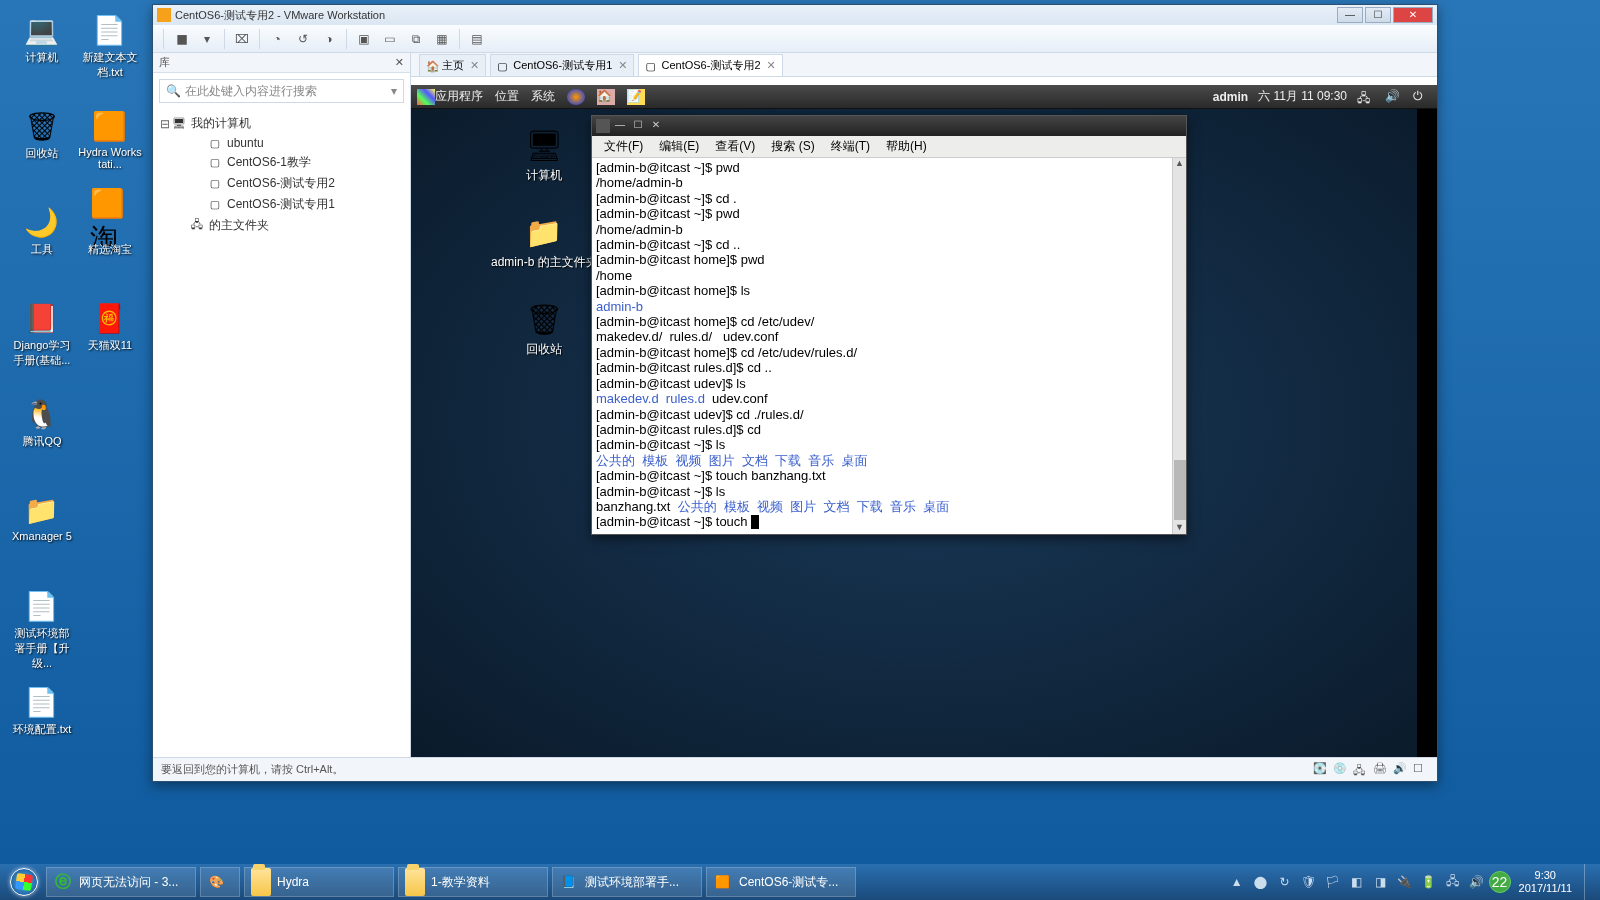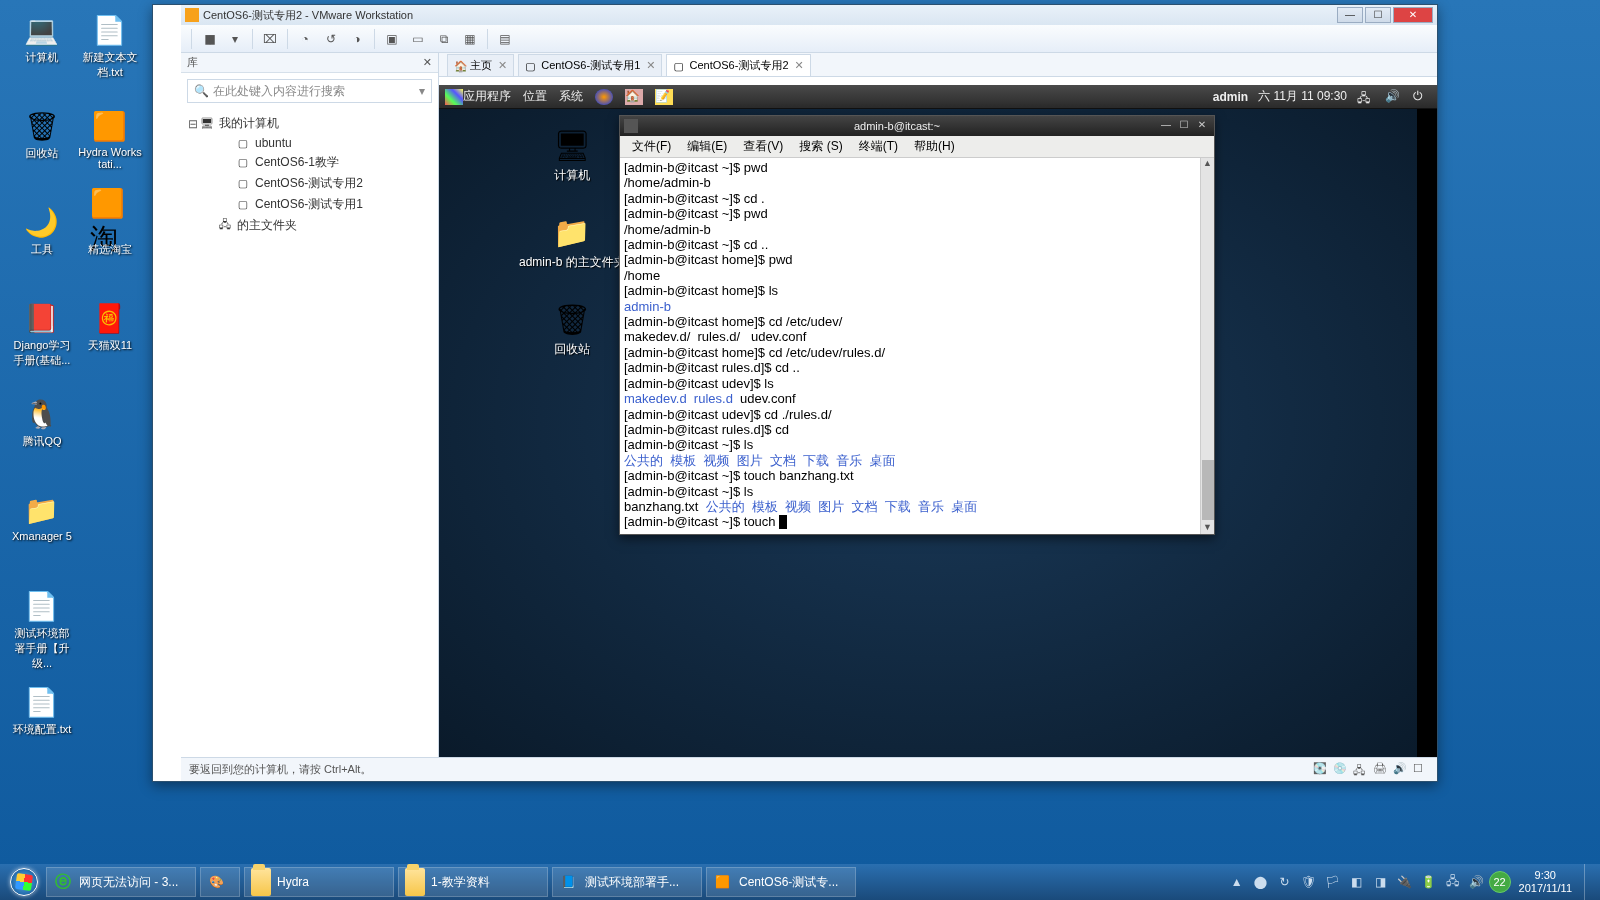--- a/index.html
+++ b/index.html
@@ -5,21 +5,21 @@
 * { margin: 0; padding: 0; box-sizing: border-box; font-family: "Microsoft YaHei", Tahoma, sans-serif; }
 body { width: 1600px; height: 900px; background: linear-gradient(to bottom, #2876b8, #0f5a9e); overflow: hidden; position: relative; }
 
 
 .desktop-icons { position: absolute; top: 10px; left: 10px; width: 140px; }
 .desktop-icon { display: flex; flex-direction: column; align-items: center; width: 64px; margin-bottom: 20px; float: left; cursor: pointer; }
 .desktop-icon .ico { width: 40px; height: 40px; display: flex; align-items: center; justify-content: center; font-size: 28px; }
 .desktop-icon .lbl { font-size: 11px; color: #fff; text-align: center; text-shadow: 1px 1px 2px #000; word-break: break-all; max-width: 64px; }
 
 
-.vmware { position: absolute; left: 152px; top: 4px; width: 1286px; height: 778px; background: #fff; border: 1px solid #2b506f; box-shadow: 0 4px 12px rgba(0,0,0,.4); padding-left: 28px; }
+.vmware { position: absolute; left: 152px; top: 4px; width: 1286px; height: 778px; background: #fff; border: 1px solid #2b506f; box-shadow: 0 4px 12px rgba(0,0,0,.4); }
 .vmware-title { height: 20px; background: linear-gradient(to bottom, #e9f1f9, #dae6f2); display: flex; align-items: center; padding: 0 4px; font-size: 11px; color: #333; }
 .vmware-title .vm-icon { width: 14px; height: 14px; background: #f7a11b; margin-right: 4px; }
 .vmware-title .win-controls { margin-left: auto; display: flex; }
 .vmware-title .wc { width: 26px; height: 16px; background: linear-gradient(#e3ebf5,#cfdbe9); border: 1px solid #9aacc2; margin-left: 2px; font-size: 10px; text-align: center; line-height: 14px; color: #333; }
 .vmware-title .wc.close { background: #d44; color: #fff; width: 40px;}
 
 .vmware-menu { height: 28px; background: linear-gradient(#fafcfe,#e6eef8); border-bottom: 1px solid #cdd9e6; display: flex; align-items: center; padding: 0 6px; font-size: 12px; color: #333; }
 .vmware-menu .m { padding: 0 8px; cursor: pointer; }
 .vmware-menu .sep { width: 1px; height: 20px; background: #cdd9e6; margin: 0 4px; }
 .vmware-menu .tbtn { width: 22px; height: 22px; margin: 0 2px; display: flex; align-items: center; justify-content: center; font-size: 12px; color: #555; }
@@ -82,21 +82,21 @@
 
 .taskbar { position: absolute; left: 0; right: 0; bottom: 0; height: 36px; background: linear-gradient(to bottom, #2a6fb0, #1a4a7a); display: flex; align-items: center; padding: 0 4px; }
 .start { width: 40px; height: 30px; display: flex; align-items: center; justify-content: center; cursor: pointer; }
 .start-orb { width: 28px; height: 28px; border-radius: 50%; background: radial-gradient(#5ab0f0,#0a4a8a); border: 1px solid #fff; box-shadow: 0 0 4px rgba(255,255,255,.6); position: relative; }
 .start-orb::after { content:""; position:absolute; inset:5px; background: conic-gradient(#f33 0 90deg,#3f3 90deg 180deg,#39f 180deg 270deg,#fc3 270deg 360deg); border-radius:2px; transform:rotate(8deg); }
 .taskbtn { height: 30px; min-width: 150px; background: rgba(255,255,255,.12); border: 1px solid rgba(255,255,255,.2); margin: 0 2px; display: flex; align-items: center; padding: 0 6px; font-size: 12px; color: #fff; cursor: pointer; }
 .taskbtn .tbi { width: 20px; height: 20px; margin-right: 6px; display:flex;align-items:center;justify-content:center; }
 .taskbtn.small { min-width: 40px; }
 .tray { margin-left: auto; display: flex; align-items: center; }
 .tray .ti { width: 18px; height: 18px; margin: 0 3px; cursor: pointer; color:#cde; font-size:12px; display:flex;align-items:center;justify-content:center; }
-.tray .green-circle { width:22px;height:22px;border-radius:50%;background:#4a4;color:#fff;font-size:11px;display:flex;align-items:center;justify-content:center;border:1px solid #6c6; }
+.tray .green-circle { width:22px;height:22px;border-radius:50%;background:#4a4;color:#fff;font-size:14px;display:flex;align-items:center;justify-content:center;border:1px solid #6c6; }
 .clock { color: #fff; font-size: 11px; text-align: center; padding: 0 8px; line-height: 13px; }
 .showdesk { width: 12px; height: 36px; border-left: 1px solid rgba(255,255,255,.3); margin-left: 4px; }
 
 .folder-icon{width:36px;height:28px;background:linear-gradient(#ffe49c,#f7c649);border-radius:2px;position:relative;}
 .folder-icon::before{content:"";position:absolute;top:-4px;left:2px;width:12px;height:6px;background:#f7d36b;border-radius:2px 2px 0 0;}
 </style>
 </head>
 <body>
 
 <div class="desktop-icons" id="host-desktop">
@@ -271,21 +271,20 @@
             </div>
             <div class="gd-icon">
               <div class="gdico">🗑</div>
               <div class="gdlbl">回收站</div>
             </div>
           </div>
 
         <div class="terminal">
           <div class="term-title">
             <span class="tico2"></span>
-            <span class="ttt">admin-b@itcast:~</span>
             <span class="tw-btn">—</span>
             <span class="tw-btn">☐</span>
             <span class="tw-btn">✕</span>
           </div>
           <div class="term-menu" id="term-menus">
               <span class="tm">文件(F)</span>
               <span class="tm">编辑(E)</span>
               <span class="tm">查看(V)</span>
               <span class="tm">搜索 (S)</span>
               <span class="tm">终端(T)</span>

